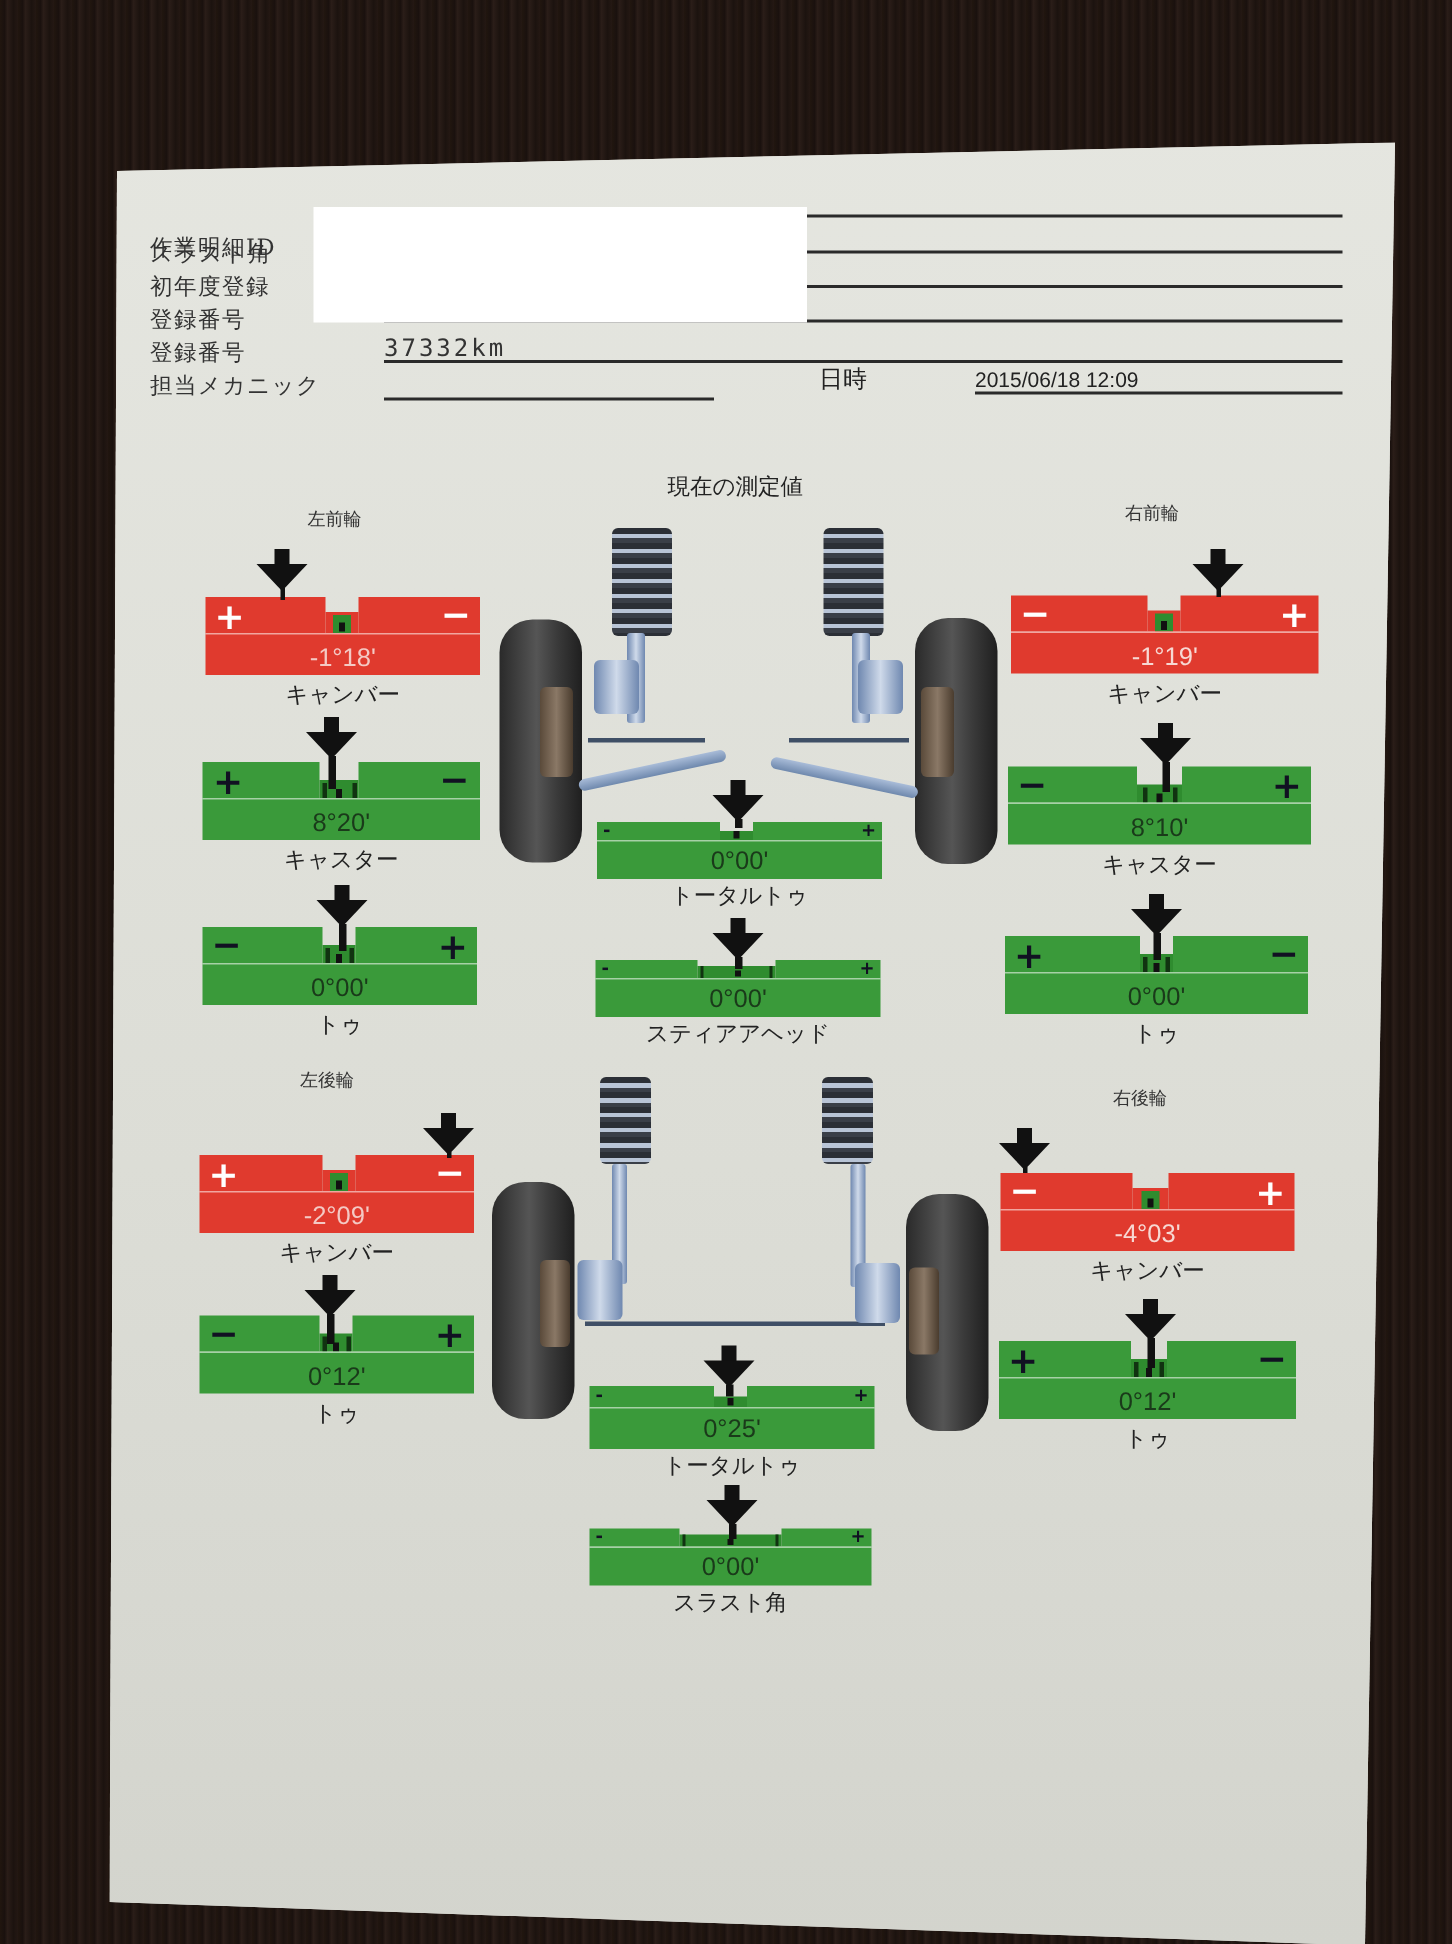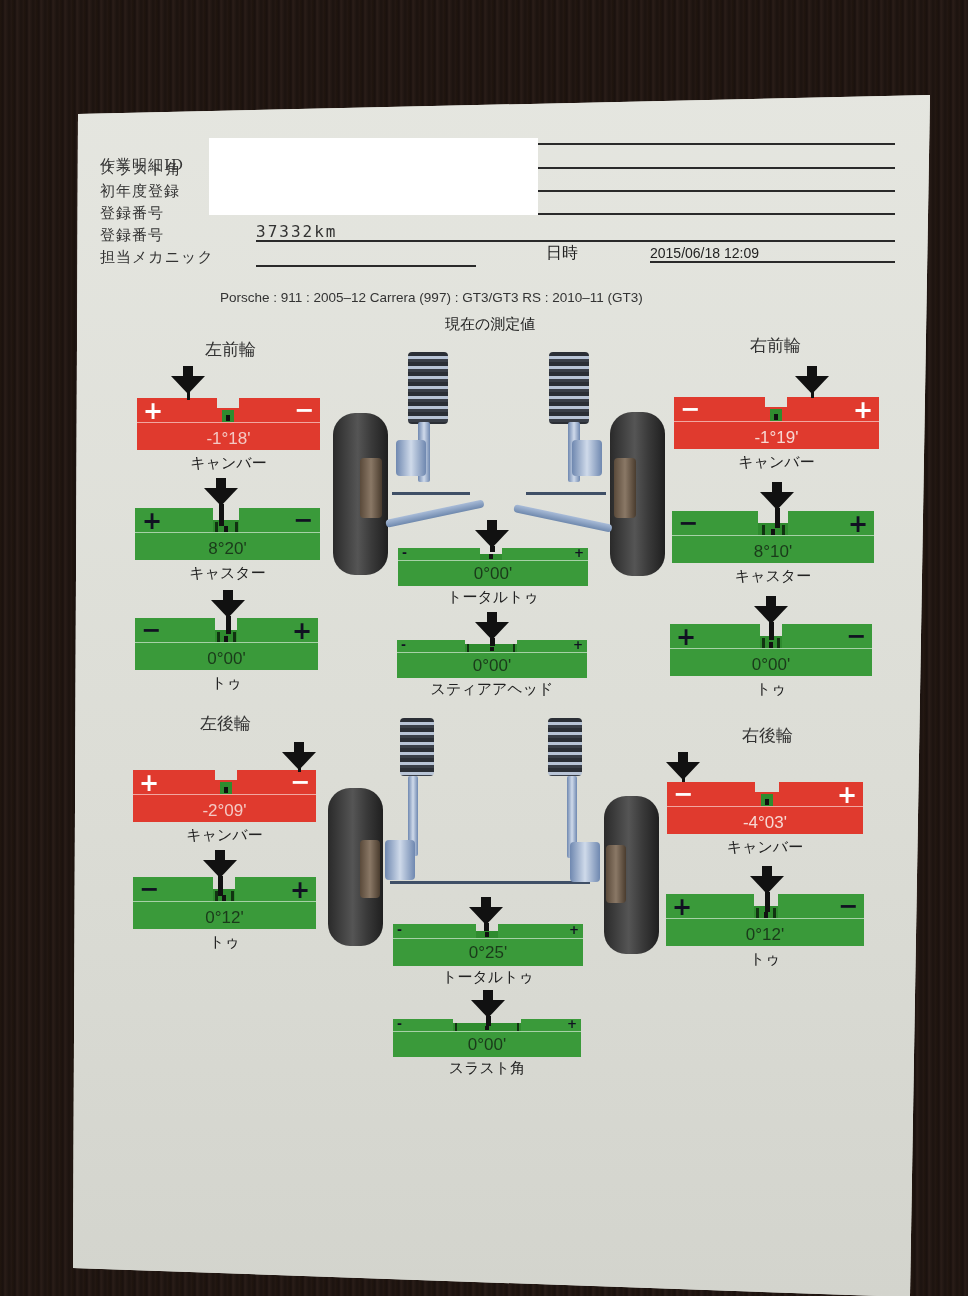--- a/index.html
+++ b/index.html
@@ -12,21 +12,21 @@
     background:#e2e3dc;
     background-image:linear-gradient(180deg,#e6e7e1 0%,#dcddd6 60%,#d3d4cd 100%);}
   .hdr-label{position:absolute;left:100px;font-family:"DejaVu Serif",serif;font-size:15px;color:#333;letter-spacing:1px;filter:blur(0.4px);}
   .hline{position:absolute;height:2px;background:#2a2a2a;}
   .redact{position:absolute;left:209px;top:138px;width:329px;height:77px;background:#ffffff;}
   .mileage{position:absolute;left:256px;top:222px;font-size:16px;color:#333;letter-spacing:2px;font-family:"DejaVu Sans Mono",monospace;}
   .date-label{position:absolute;left:546px;top:243px;font-size:16px;color:#222;}
   .date-val{position:absolute;left:650px;top:245px;font-size:14px;color:#222;font-family:"Liberation Sans",sans-serif;}
   .vehicle{position:absolute;left:220px;top:290px;font-size:13.5px;color:#333;font-family:"Liberation Sans",sans-serif;}
   .title{position:absolute;left:445px;top:315px;font-size:15px;color:#222;font-family:"DejaVu Serif",serif;}
-  .wheel-title{position:absolute;font-size:17px;color:#333;font-family:Liberation Mono, monospace;}
+  .wheel-title{position:absolute;font-size:12px;color:#333;font-family:Liberation Mono, monospace;}
 
   
   .gauge{position:absolute;}
   .gauge .seg{position:absolute;top:0;}
   .gauge .lower{position:absolute;left:0;right:0;}
   .gauge .sep{position:absolute;left:0;right:0;height:1px;background:rgba(255,255,255,0.55);}
   .gauge .val{position:absolute;left:0;right:0;text-align:center;font-family:"Liberation Sans",sans-serif;font-size:17px;}
   .gauge .sign{position:absolute;font-weight:bold;font-size:24px;line-height:22px;font-family:"DejaVu Sans",sans-serif;}
   .gauge .label{position:absolute;left:-20px;right:-20px;text-align:center;font-size:15px;color:#222;font-family:"DejaVu Sans",sans-serif;}
   .arrow{position:absolute;width:0;height:0;}
@@ -65,21 +65,20 @@
   <div class="hline" style="left:256px;top:213px;width:639px"></div>
   <div class="hline" style="left:256px;top:240px;width:639px"></div>
   <div class="hline" style="left:256px;top:265px;width:220px"></div>
   <div class="hline" style="left:650px;top:261px;width:245px"></div>
 
   <div class="redact"></div>
   <div class="mileage">37332km</div>
   <div class="date-label">日時</div>
   <div class="date-val">2015/06/18 12:09</div>
 
-  <div class="vehicle">Porsche : 911 : 2005–12 Carrera (997) : GT3/GT3 RS : 2010–11 (GT3)</div>
   <div class="title">現在の測定値</div>
 
   <div class="wheel-title" style="left:205px;top:338px">左前輪</div>
   <div class="wheel-title" style="left:750px;top:334px">右前輪</div>
   <div class="wheel-title" style="left:200px;top:712px">左後輪</div>
   <div class="wheel-title" style="left:742px;top:724px">右後輪</div>
 
   <div>
     <div class="tire" style="left:333px;top:413px;width:55px;height:162px"></div>
     <div class="hub" style="left:360px;top:458px;width:22px;height:60px"></div>

